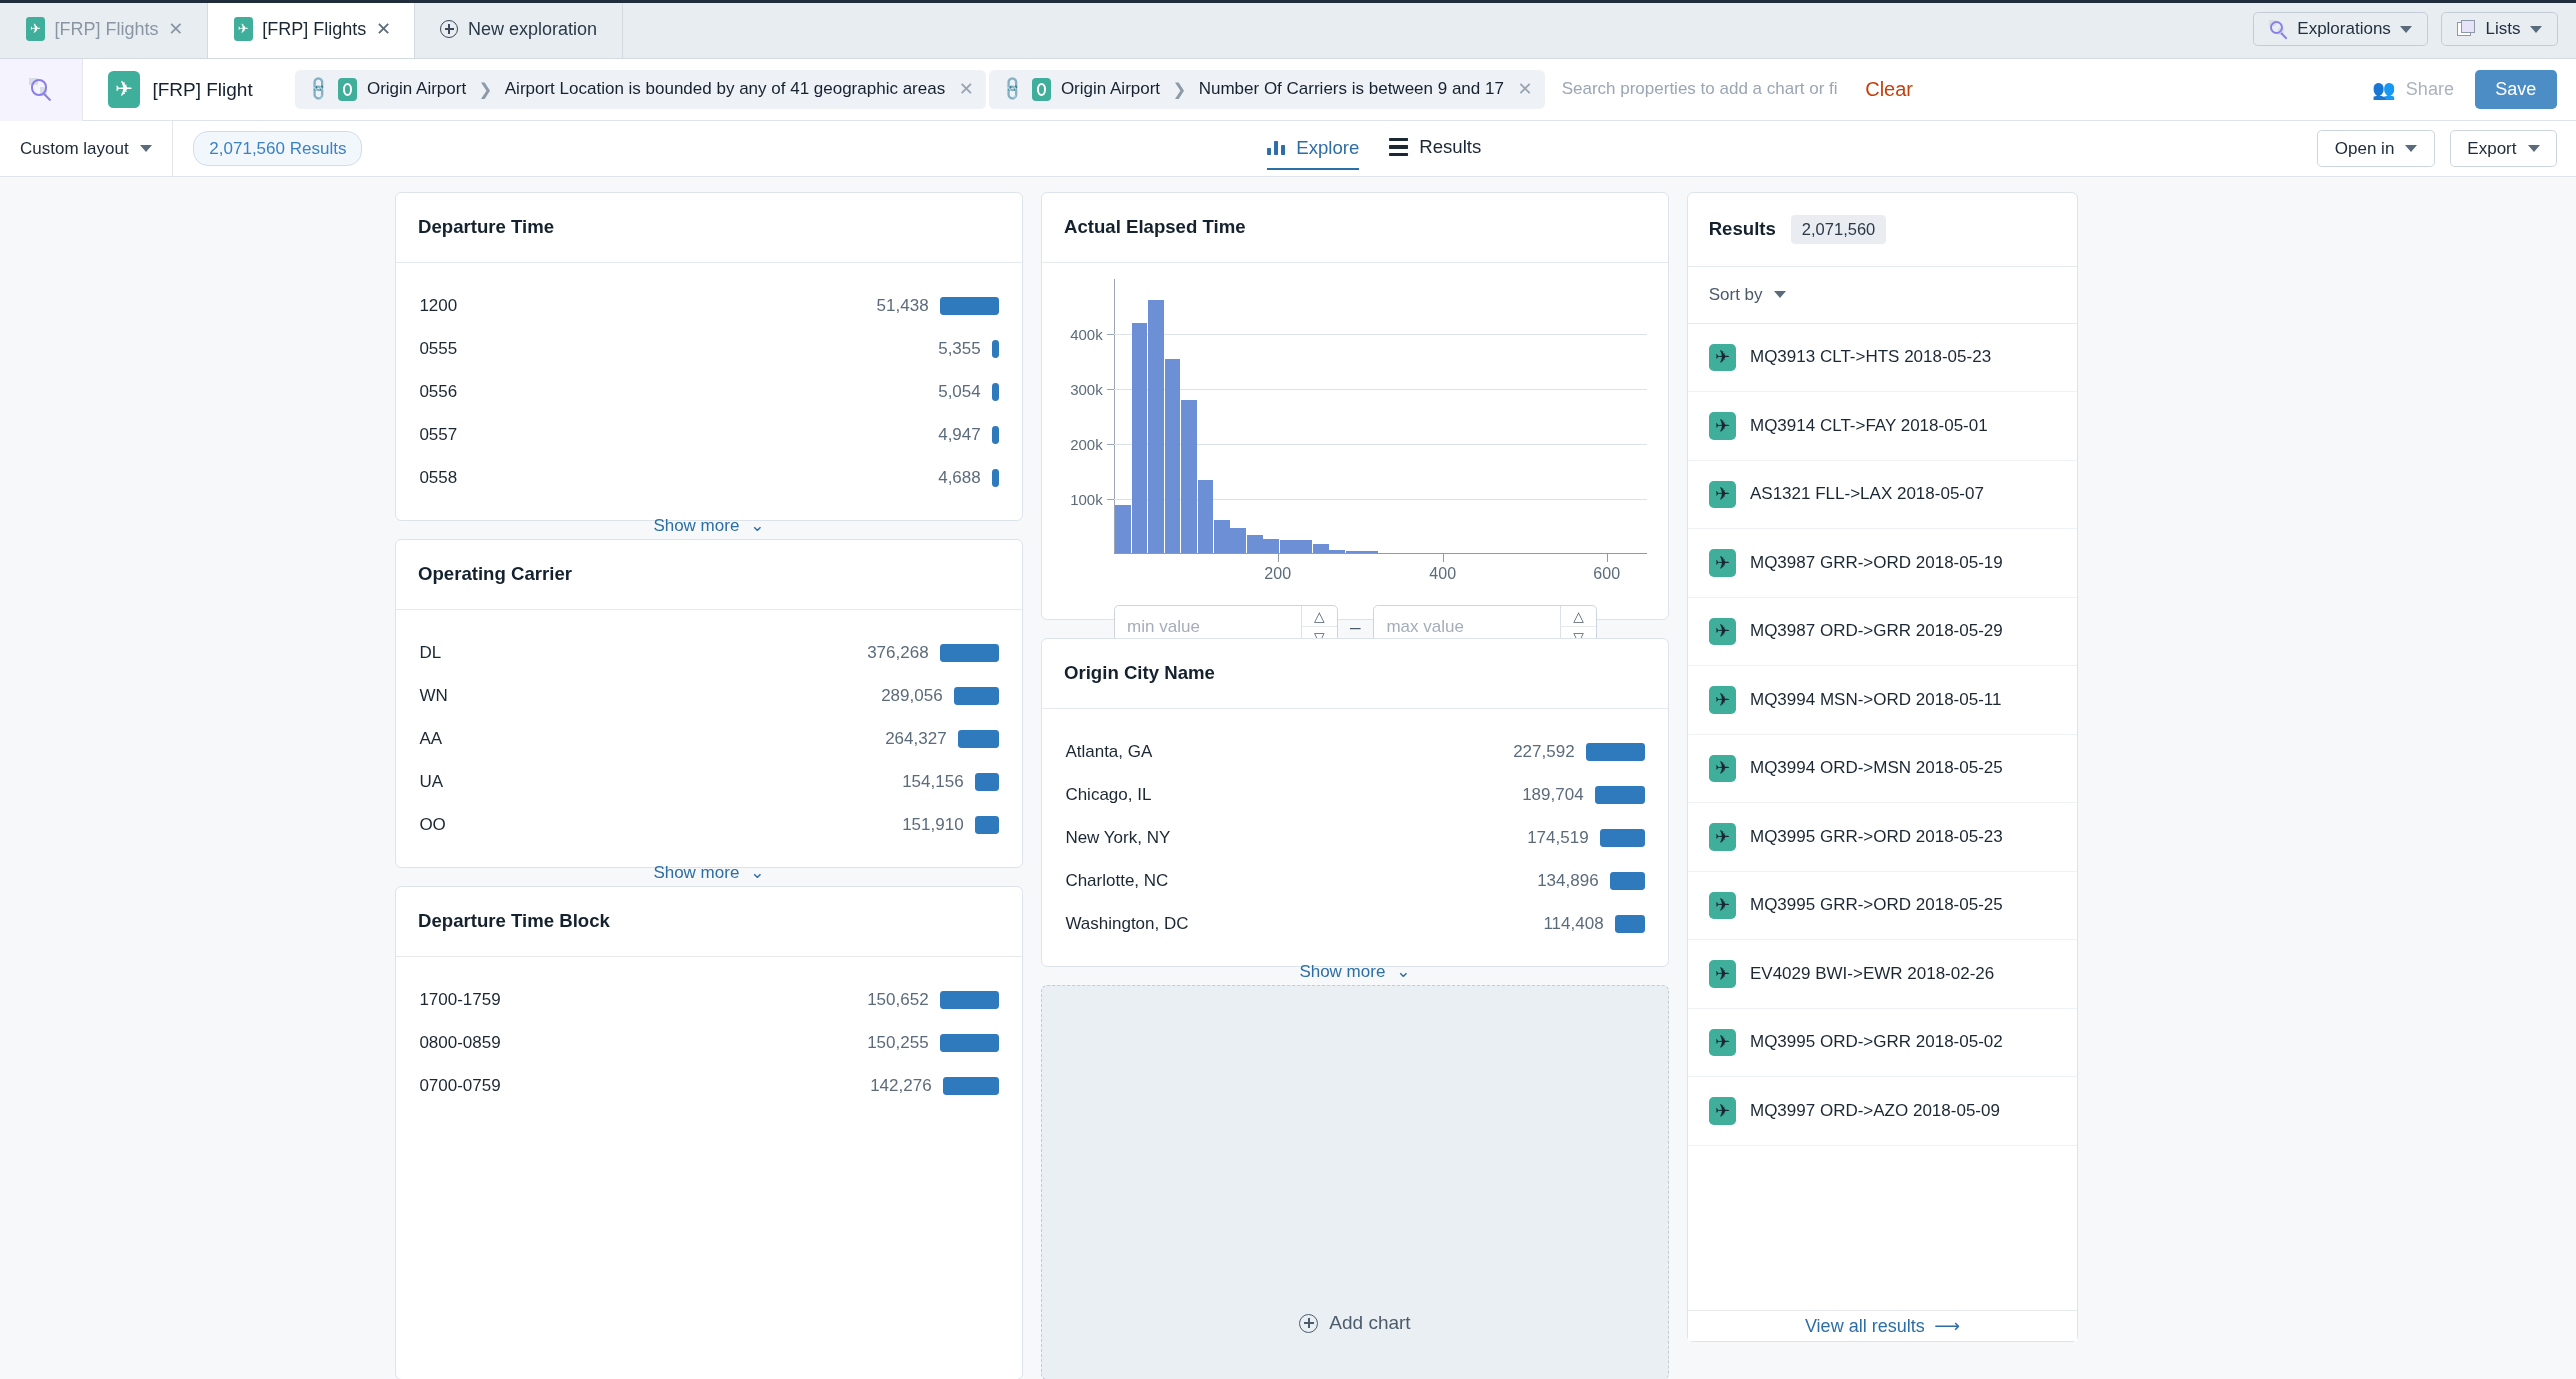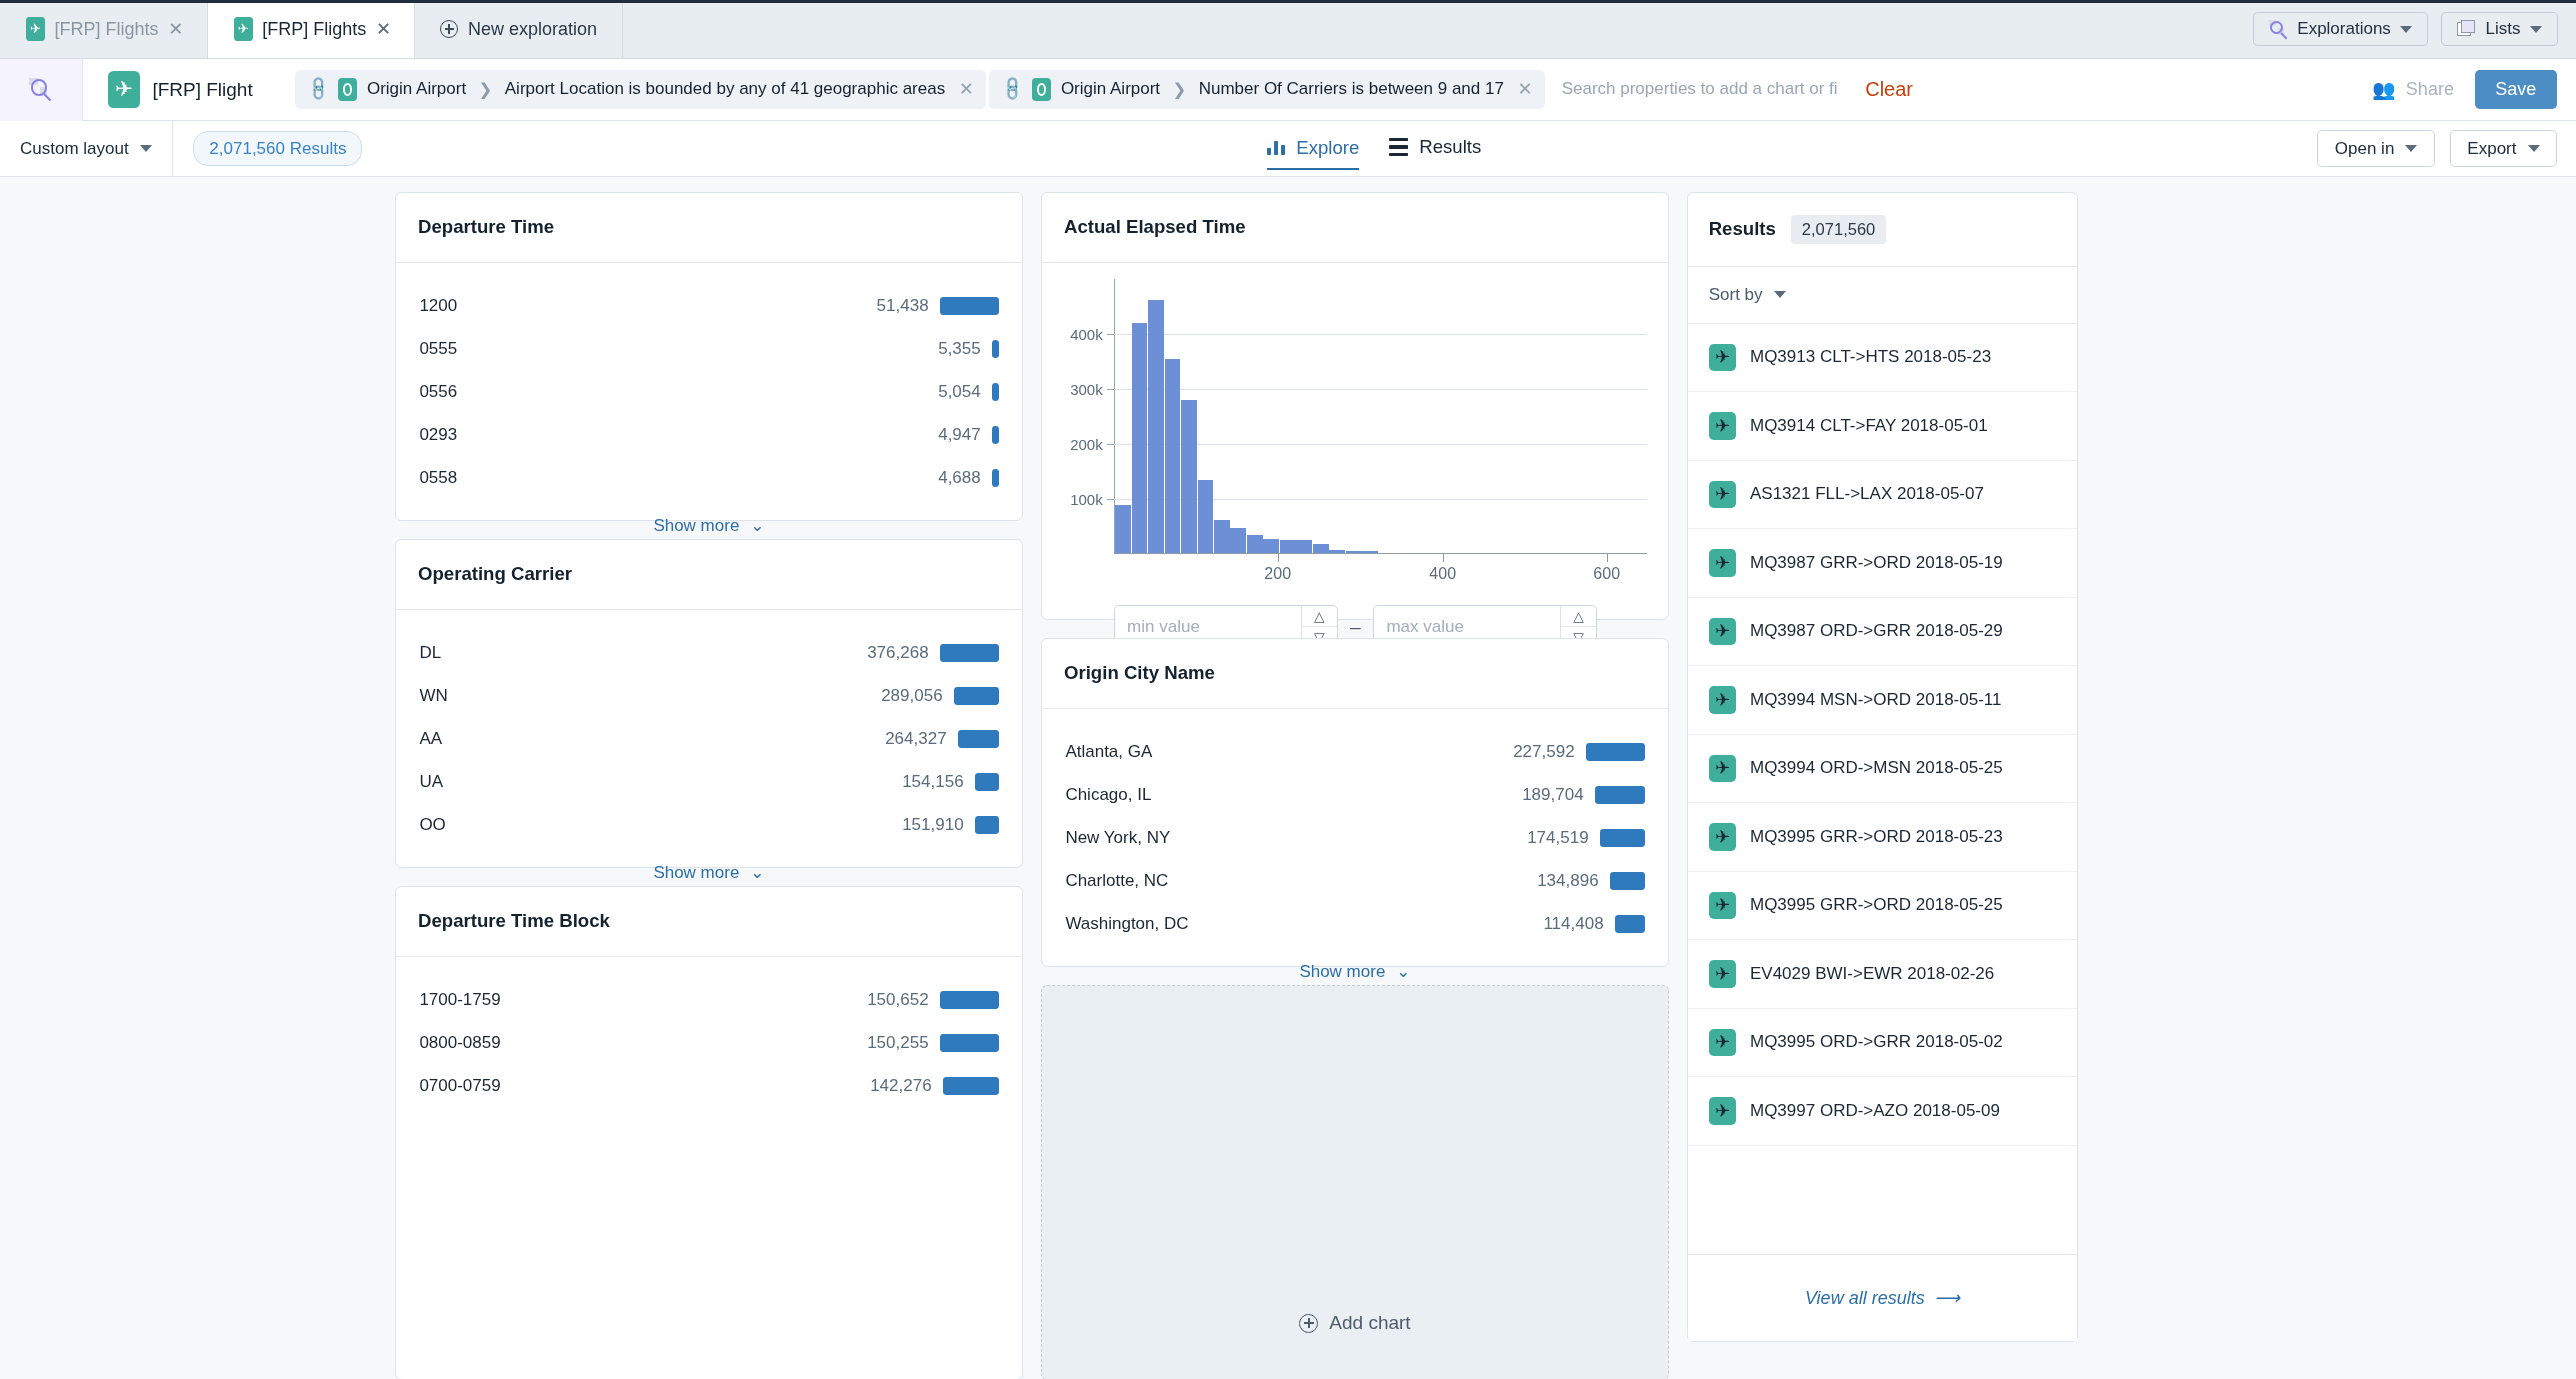--- a/index.html
+++ b/index.html
@@ -187,21 +187,21 @@
     display:flex; flex-direction:column; height:1150px;
   }
   .res-head { display:flex; align-items:center; gap:15px; padding:22px 20.7px; border-bottom:0.7px solid #e6eaef; }
   .res-title { font-size:18.6px; color:#14212e; font-weight:700; }
   .res-count { background:#e9edf2; border-radius:4.1px; padding:4.8px 11px; font-size:16.5px; color:#2b3947; }
   .res-sort { padding:18px 20.7px; border-bottom:0.7px solid #e6eaef; display:flex; align-items:center; gap:11px; cursor:pointer;}
   .res-sort span { font-size:17px; color:#4a5a6b; }
   .res-list { flex:1; overflow:hidden; }
   .res-item { display:flex; align-items:center; gap:13.8px; padding:20px 20.7px; border-bottom:0.7px solid #eef1f5; cursor:pointer;}
   .res-item span { font-size:17px; color:#1b2733; white-space:nowrap; }
-  .res-foot { border-top:0.7px solid #e6eaef; padding:32px 0; text-align:center; background:#fff;font-style:italic;}
+  .res-foot { border-top:0.7px solid #e6eaef; padding:4px 0; text-align:center; background:#fff;}
   .res-foot span { font-size:18px; color:#2c6ea5; cursor:pointer; }
   .arrow-r { display:inline-block; margin-left:9.6px; }
 </style>
 </head>
 <body>
 
 <div class="tabbar">
   <div class="tab">
     <span class="appicon">✈</span>
     <span>[FRP] Flights</span>
@@ -350,21 +350,21 @@
                 </span>
               </div>
               <div class="barrow">
                 <span class="lbl">0556</span>
                 <span class="right">
                   <span class="val">5,054</span>
                   <span class="bar" style="width:6.9px"></span>
                 </span>
               </div>
               <div class="barrow">
-                <span class="lbl">0293</span>
+                <span class="lbl">0557</span>
                 <span class="right">
                   <span class="val">4,947</span>
                   <span class="bar" style="width:6.9px"></span>
                 </span>
               </div>
               <div class="barrow">
                 <span class="lbl">0558</span>
                 <span class="right">
                   <span class="val">4,688</span>
                   <span class="bar" style="width:6.9px"></span>

